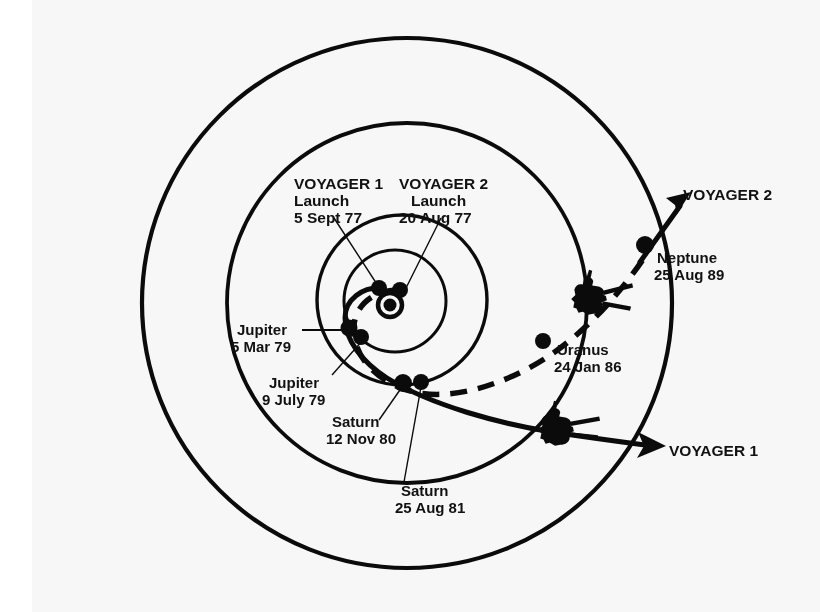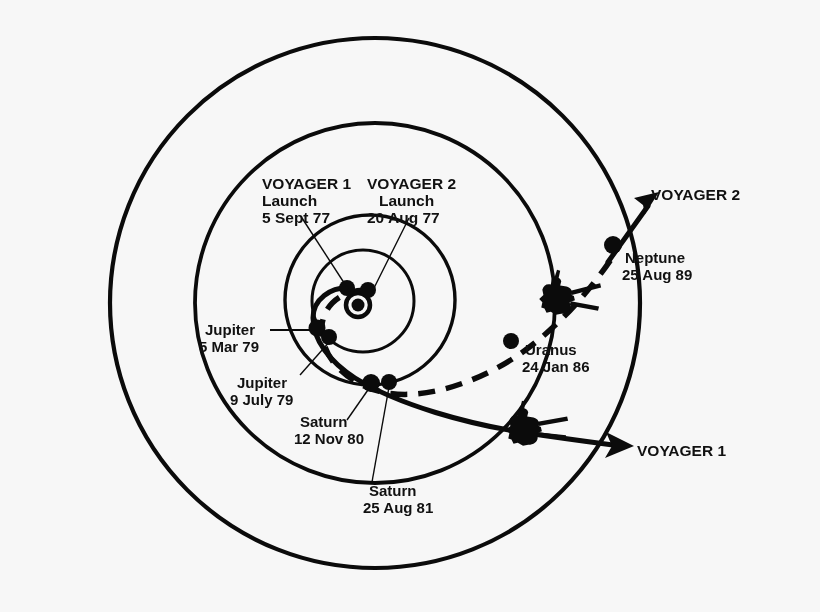--- a/index.html
+++ b/index.html
@@ -12,20 +12,21 @@
     width: 820px;
     height: 612px;
     overflow: hidden;
     font-family: "Liberation Sans", sans-serif;
   }
   #diagram-root {
     position: relative;
     width: 686px;
     height: 612px;
     background: #f7f7f7;
+    margin-left: 32px;
   }
   svg#voyager-svg {
     display: block;
     width: 820px;
     height: 612px;
   }
   .orbit {
     fill: none;
     stroke: #0b0b0b;
   }

